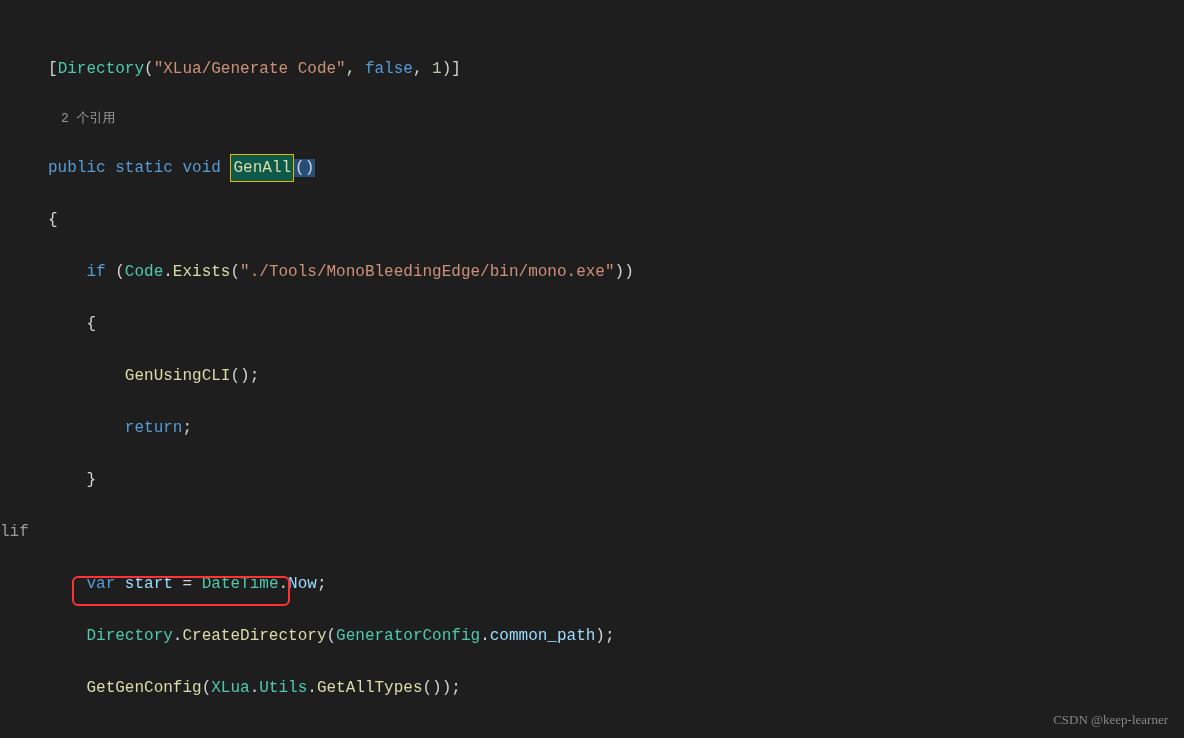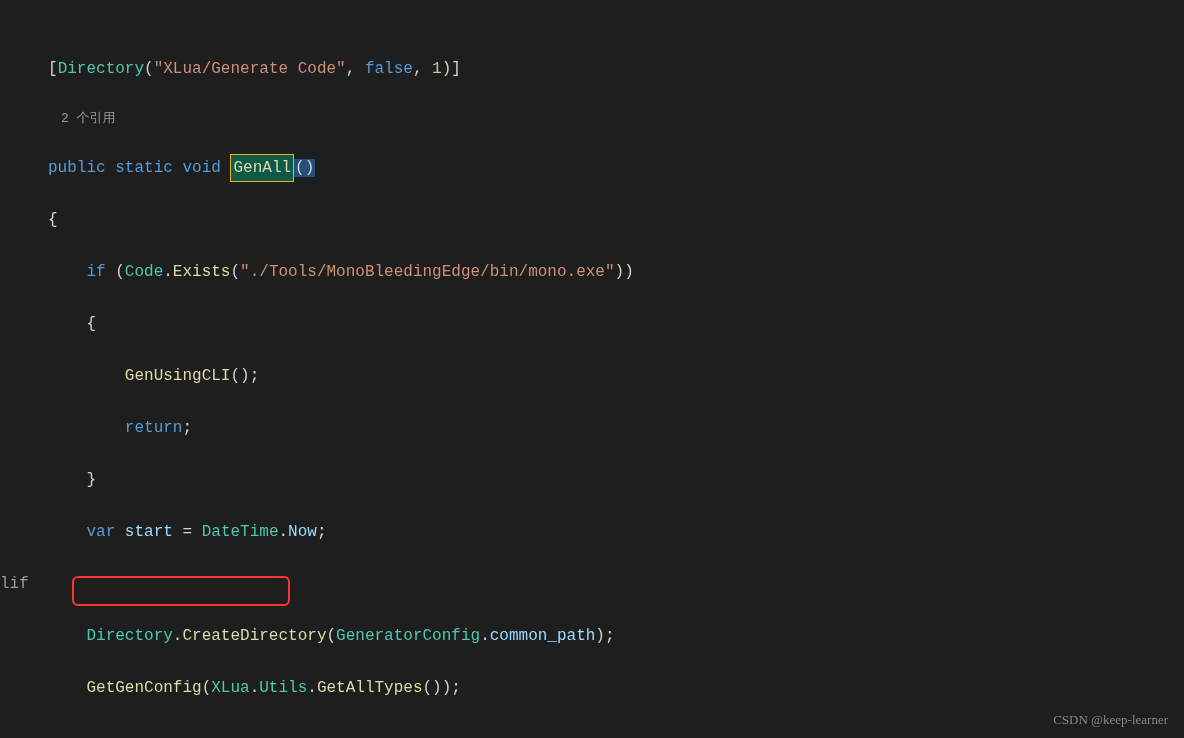--- a/index.html
+++ b/index.html
@@ -64,22 +64,22 @@
 <div class="code-area">
 <div class="line">     <span class="op">[</span><span class="type">Directory</span><span class="op">(</span><span class="str">"XLua/Generate Code"</span><span class="op">, </span><span class="bool">false</span><span class="op">, </span><span class="num">1</span><span class="op">)]</span></div>
 <div class="line codelens">     <span>2 个引用</span></div>
 <div class="line">     <span class="kw">public</span> <span class="kw">static</span> <span class="kw">void</span> <span class="hl-method-boxed">GenAll</span><span class="hl-sel">()</span></div>
 <div class="line">     <span class="op">{</span></div>
 <div class="line">         <span class="kw">if</span> <span class="op">(</span><span class="type">Code</span><span class="op">.</span><span class="method">Exists</span><span class="op">(</span><span class="str">"./Tools/MonoBleedingEdge/bin/mono.exe"</span><span class="op">))</span></div>
 <div class="line">         <span class="op">{</span></div>
 <div class="line">             <span class="method">GenUsingCLI</span><span class="op">();</span></div>
 <div class="line">             <span class="kw">return</span><span class="op">;</span></div>
 <div class="line">         <span class="op">}</span></div>
+<div class="line"><span class="pp">lif</span></div>
 <div class="line">         <span class="kw">var</span> <span class="var">start</span> <span class="op">= </span><span class="type">DateTime</span><span class="op">.</span><span class="var">Now</span><span class="op">;</span></div>
-<div class="line"><span class="pp">lif</span></div>
 <div class="line">         <span class="type">Directory</span><span class="op">.</span><span class="method">CreateDirectory</span><span class="op">(</span><span class="type">GeneratorConfig</span><span class="op">.</span><span class="var">common_path</span><span class="op">);</span></div>
 <div class="line">         <span class="method">GetGenConfig</span><span class="op">(</span><span class="type">XLua</span><span class="op">.</span><span class="type">Utils</span><span class="op">.</span><span class="method">GetAllTypes</span><span class="op">());</span></div>
 
 
 
 
 
 
 
 

